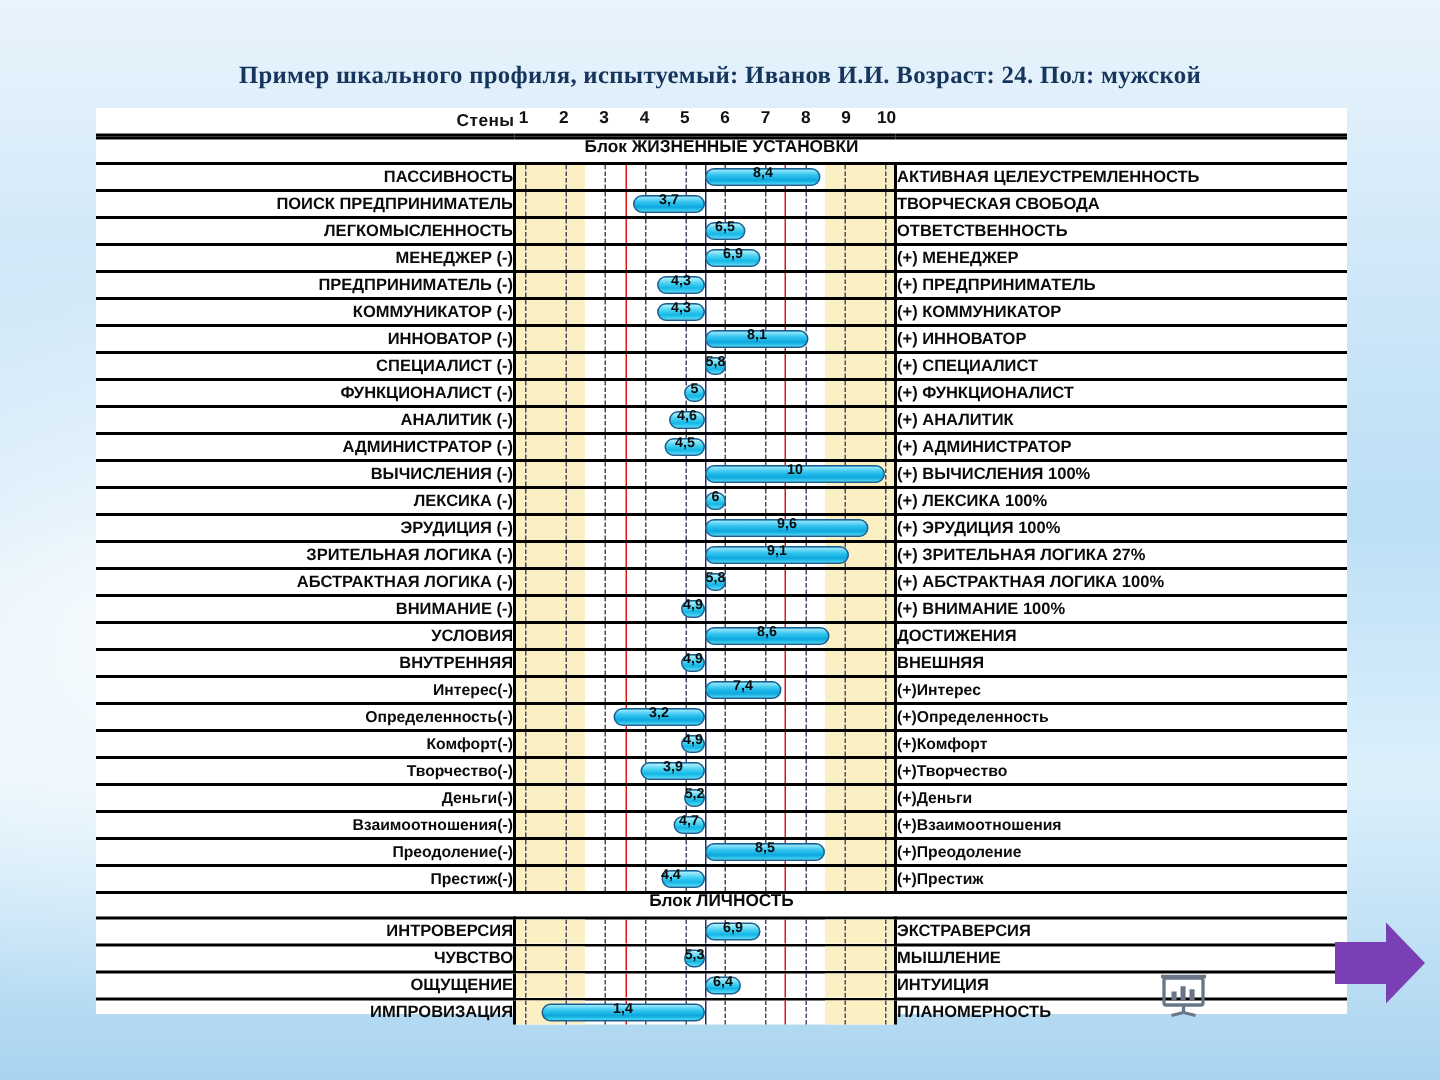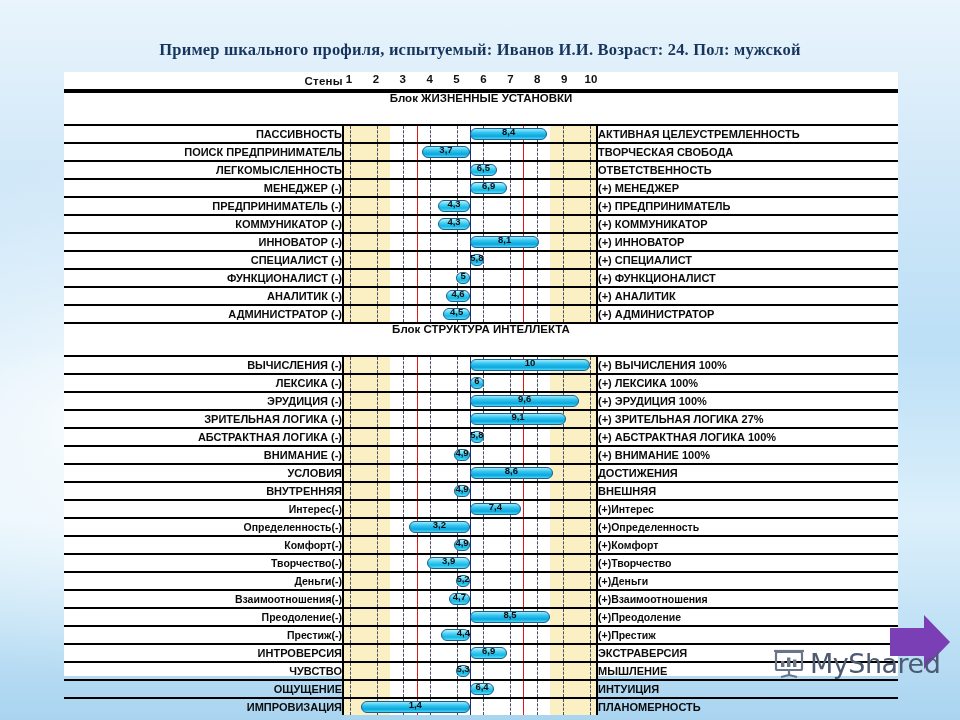--- a/index.html
+++ b/index.html
@@ -45,21 +45,21 @@
     position:absolute;top:1px;transform:translateX(-50%);
     font-size:11.5px;font-weight:bold;color:#111;
   }
   .rule{border-top:2px solid #000;}
 
   
   .blockhdr td{
     height:15px;background:#ffffff;border-top:2px solid #000;border-bottom:2px solid #000;
   }
   .blockhdr .bh-inner{
-    position:relative;height:31px;
+    position:relative;height:15px;
   }
   .bh-text{
     position:absolute;left:0;right:0;top:-1px;text-align:center;
     font-size:11.5px;font-weight:bold;color:#0b0b0b;white-space:nowrap;
   }
   .bh-text .blk{font-weight:bold;}
 
   
   .drow td{height:16px;border-top:2px solid #000;}
 
@@ -409,394 +409,394 @@
             <div class="gridv" style="left: 87.0516%;"></div>
             <div class="gridv" style="left: 97.6378%;"></div>
             <div class="redv" style="left: 28.8276%;"></div>
             <div class="redv" style="left: 71.1724%;"></div>
             <div class="midv" style="left: 50%;"></div>
             <div class="bar" style="left: 39.4138%; width: 10.5862%;"></div>
             <div class="bar-val" style="left: 39.4138%; width: 10.5862%; text-align: center;">4,5</div>
           </td>
           <td class="lbl-r">(+) АДМИНИСТРАТОР</td>
         </tr>
+        <tr class="drow">
+          <td class="lbl-l">ВЫЧИСЛЕНИЯ (-)</td>
+          <td class="chart">
+            <div class="zone-yellow" style="left: 0%; width: 18.2415%;"></div>
+            <div class="zone-yellow" style="left: 81.7585%; width: 18.2415%;"></div>
+            <div class="gridv" style="left: 2.3622%;"></div>
+            <div class="gridv" style="left: 12.9484%;"></div>
+            <div class="gridv" style="left: 23.5346%;"></div>
+            <div class="gridv" style="left: 34.1207%;"></div>
+            <div class="gridv" style="left: 44.7069%;"></div>
+            <div class="gridv" style="left: 55.2931%;"></div>
+            <div class="gridv" style="left: 65.8793%;"></div>
+            <div class="gridv" style="left: 76.4654%;"></div>
+            <div class="gridv" style="left: 87.0516%;"></div>
+            <div class="gridv" style="left: 97.6378%;"></div>
+            <div class="redv" style="left: 28.8276%;"></div>
+            <div class="redv" style="left: 71.1724%;"></div>
+            <div class="midv" style="left: 50%;"></div>
+            <div class="bar long" style="left: 50%; width: 47.6378%;"></div>
+            <div class="bar-val" style="left: 50%; width: 47.6378%; text-align: center;">10</div>
+          </td>
+          <td class="lbl-r">(+) ВЫЧИСЛЕНИЯ  100%</td>
+        </tr>
+        <tr class="drow">
+          <td class="lbl-l">ЛЕКСИКА (-)</td>
+          <td class="chart">
+            <div class="zone-yellow" style="left: 0%; width: 18.2415%;"></div>
+            <div class="zone-yellow" style="left: 81.7585%; width: 18.2415%;"></div>
+            <div class="gridv" style="left: 2.3622%;"></div>
+            <div class="gridv" style="left: 12.9484%;"></div>
+            <div class="gridv" style="left: 23.5346%;"></div>
+            <div class="gridv" style="left: 34.1207%;"></div>
+            <div class="gridv" style="left: 44.7069%;"></div>
+            <div class="gridv" style="left: 55.2931%;"></div>
+            <div class="gridv" style="left: 65.8793%;"></div>
+            <div class="gridv" style="left: 76.4654%;"></div>
+            <div class="gridv" style="left: 87.0516%;"></div>
+            <div class="gridv" style="left: 97.6378%;"></div>
+            <div class="redv" style="left: 28.8276%;"></div>
+            <div class="redv" style="left: 71.1724%;"></div>
+            <div class="midv" style="left: 50%;"></div>
+            <div class="bar" style="left: 50%; width: 5.51181%;"></div>
+            <div class="bar-val" style="left: 50%; width: 5.51181%; text-align: center;">6</div>
+          </td>
+          <td class="lbl-r">(+) ЛЕКСИКА  100%</td>
+        </tr>
+        <tr class="drow">
+          <td class="lbl-l">ЭРУДИЦИЯ (-)</td>
+          <td class="chart">
+            <div class="zone-yellow" style="left: 0%; width: 18.2415%;"></div>
+            <div class="zone-yellow" style="left: 81.7585%; width: 18.2415%;"></div>
+            <div class="gridv" style="left: 2.3622%;"></div>
+            <div class="gridv" style="left: 12.9484%;"></div>
+            <div class="gridv" style="left: 23.5346%;"></div>
+            <div class="gridv" style="left: 34.1207%;"></div>
+            <div class="gridv" style="left: 44.7069%;"></div>
+            <div class="gridv" style="left: 55.2931%;"></div>
+            <div class="gridv" style="left: 65.8793%;"></div>
+            <div class="gridv" style="left: 76.4654%;"></div>
+            <div class="gridv" style="left: 87.0516%;"></div>
+            <div class="gridv" style="left: 97.6378%;"></div>
+            <div class="redv" style="left: 28.8276%;"></div>
+            <div class="redv" style="left: 71.1724%;"></div>
+            <div class="midv" style="left: 50%;"></div>
+            <div class="bar long" style="left: 50%; width: 43.4033%;"></div>
+            <div class="bar-val" style="left: 50%; width: 43.4033%; text-align: center;">9,6</div>
+          </td>
+          <td class="lbl-r">(+) ЭРУДИЦИЯ  100%</td>
+        </tr>
+        <tr class="drow">
+          <td class="lbl-l">ЗРИТЕЛЬНАЯ ЛОГИКА (-)</td>
+          <td class="chart">
+            <div class="zone-yellow" style="left: 0%; width: 18.2415%;"></div>
+            <div class="zone-yellow" style="left: 81.7585%; width: 18.2415%;"></div>
+            <div class="gridv" style="left: 2.3622%;"></div>
+            <div class="gridv" style="left: 12.9484%;"></div>
+            <div class="gridv" style="left: 23.5346%;"></div>
+            <div class="gridv" style="left: 34.1207%;"></div>
+            <div class="gridv" style="left: 44.7069%;"></div>
+            <div class="gridv" style="left: 55.2931%;"></div>
+            <div class="gridv" style="left: 65.8793%;"></div>
+            <div class="gridv" style="left: 76.4654%;"></div>
+            <div class="gridv" style="left: 87.0516%;"></div>
+            <div class="gridv" style="left: 97.6378%;"></div>
+            <div class="redv" style="left: 28.8276%;"></div>
+            <div class="redv" style="left: 71.1724%;"></div>
+            <div class="midv" style="left: 50%;"></div>
+            <div class="bar long" style="left: 50%; width: 38.1102%;"></div>
+            <div class="bar-val" style="left: 50%; width: 38.1102%; text-align: center;">9,1</div>
+          </td>
+          <td class="lbl-r">(+) ЗРИТЕЛЬНАЯ ЛОГИКА  27%</td>
+        </tr>
+        <tr class="drow">
+          <td class="lbl-l">АБСТРАКТНАЯ ЛОГИКА (-)</td>
+          <td class="chart">
+            <div class="zone-yellow" style="left: 0%; width: 18.2415%;"></div>
+            <div class="zone-yellow" style="left: 81.7585%; width: 18.2415%;"></div>
+            <div class="gridv" style="left: 2.3622%;"></div>
+            <div class="gridv" style="left: 12.9484%;"></div>
+            <div class="gridv" style="left: 23.5346%;"></div>
+            <div class="gridv" style="left: 34.1207%;"></div>
+            <div class="gridv" style="left: 44.7069%;"></div>
+            <div class="gridv" style="left: 55.2931%;"></div>
+            <div class="gridv" style="left: 65.8793%;"></div>
+            <div class="gridv" style="left: 76.4654%;"></div>
+            <div class="gridv" style="left: 87.0516%;"></div>
+            <div class="gridv" style="left: 97.6378%;"></div>
+            <div class="redv" style="left: 28.8276%;"></div>
+            <div class="redv" style="left: 71.1724%;"></div>
+            <div class="midv" style="left: 50%;"></div>
+            <div class="bar" style="left: 50%; width: 5.51181%;"></div>
+            <div class="bar-val" style="left: 50%; width: 5.51181%; text-align: center;">5,8</div>
+          </td>
+          <td class="lbl-r">(+) АБСТРАКТНАЯ ЛОГИКА  100%</td>
+        </tr>
+        <tr class="drow">
+          <td class="lbl-l">ВНИМАНИЕ (-)</td>
+          <td class="chart">
+            <div class="zone-yellow" style="left: 0%; width: 18.2415%;"></div>
+            <div class="zone-yellow" style="left: 81.7585%; width: 18.2415%;"></div>
+            <div class="gridv" style="left: 2.3622%;"></div>
+            <div class="gridv" style="left: 12.9484%;"></div>
+            <div class="gridv" style="left: 23.5346%;"></div>
+            <div class="gridv" style="left: 34.1207%;"></div>
+            <div class="gridv" style="left: 44.7069%;"></div>
+            <div class="gridv" style="left: 55.2931%;"></div>
+            <div class="gridv" style="left: 65.8793%;"></div>
+            <div class="gridv" style="left: 76.4654%;"></div>
+            <div class="gridv" style="left: 87.0516%;"></div>
+            <div class="gridv" style="left: 97.6378%;"></div>
+            <div class="redv" style="left: 28.8276%;"></div>
+            <div class="redv" style="left: 71.1724%;"></div>
+            <div class="midv" style="left: 50%;"></div>
+            <div class="bar" style="left: 43.6483%; width: 6.35171%;"></div>
+            <div class="bar-val" style="left: 43.6483%; width: 6.35171%; text-align: center;">4,9</div>
+          </td>
+          <td class="lbl-r">(+) ВНИМАНИЕ  100%</td>
+        </tr>
+        <tr class="drow">
+          <td class="lbl-l">УСЛОВИЯ</td>
+          <td class="chart">
+            <div class="zone-yellow" style="left: 0%; width: 18.2415%;"></div>
+            <div class="zone-yellow" style="left: 81.7585%; width: 18.2415%;"></div>
+            <div class="gridv" style="left: 2.3622%;"></div>
+            <div class="gridv" style="left: 12.9484%;"></div>
+            <div class="gridv" style="left: 23.5346%;"></div>
+            <div class="gridv" style="left: 34.1207%;"></div>
+            <div class="gridv" style="left: 44.7069%;"></div>
+            <div class="gridv" style="left: 55.2931%;"></div>
+            <div class="gridv" style="left: 65.8793%;"></div>
+            <div class="gridv" style="left: 76.4654%;"></div>
+            <div class="gridv" style="left: 87.0516%;"></div>
+            <div class="gridv" style="left: 97.6378%;"></div>
+            <div class="redv" style="left: 28.8276%;"></div>
+            <div class="redv" style="left: 71.1724%;"></div>
+            <div class="midv" style="left: 50%;"></div>
+            <div class="bar long" style="left: 50%; width: 32.8171%;"></div>
+            <div class="bar-val" style="left: 50%; width: 32.8171%; text-align: center;">8,6</div>
+          </td>
+          <td class="lbl-r">ДОСТИЖЕНИЯ</td>
+        </tr>
+        <tr class="drow">
+          <td class="lbl-l">ВНУТРЕННЯЯ</td>
+          <td class="chart">
+            <div class="zone-yellow" style="left: 0%; width: 18.2415%;"></div>
+            <div class="zone-yellow" style="left: 81.7585%; width: 18.2415%;"></div>
+            <div class="gridv" style="left: 2.3622%;"></div>
+            <div class="gridv" style="left: 12.9484%;"></div>
+            <div class="gridv" style="left: 23.5346%;"></div>
+            <div class="gridv" style="left: 34.1207%;"></div>
+            <div class="gridv" style="left: 44.7069%;"></div>
+            <div class="gridv" style="left: 55.2931%;"></div>
+            <div class="gridv" style="left: 65.8793%;"></div>
+            <div class="gridv" style="left: 76.4654%;"></div>
+            <div class="gridv" style="left: 87.0516%;"></div>
+            <div class="gridv" style="left: 97.6378%;"></div>
+            <div class="redv" style="left: 28.8276%;"></div>
+            <div class="redv" style="left: 71.1724%;"></div>
+            <div class="midv" style="left: 50%;"></div>
+            <div class="bar" style="left: 43.6483%; width: 6.35171%;"></div>
+            <div class="bar-val" style="left: 43.6483%; width: 6.35171%; text-align: center;">4,9</div>
+          </td>
+          <td class="lbl-r">ВНЕШНЯЯ</td>
+        </tr>
+        <tr class="drow">
+          <td class="lbl-l lbl-mixed">Интерес(-)</td>
+          <td class="chart">
+            <div class="zone-yellow" style="left: 0%; width: 18.2415%;"></div>
+            <div class="zone-yellow" style="left: 81.7585%; width: 18.2415%;"></div>
+            <div class="gridv" style="left: 2.3622%;"></div>
+            <div class="gridv" style="left: 12.9484%;"></div>
+            <div class="gridv" style="left: 23.5346%;"></div>
+            <div class="gridv" style="left: 34.1207%;"></div>
+            <div class="gridv" style="left: 44.7069%;"></div>
+            <div class="gridv" style="left: 55.2931%;"></div>
+            <div class="gridv" style="left: 65.8793%;"></div>
+            <div class="gridv" style="left: 76.4654%;"></div>
+            <div class="gridv" style="left: 87.0516%;"></div>
+            <div class="gridv" style="left: 97.6378%;"></div>
+            <div class="redv" style="left: 28.8276%;"></div>
+            <div class="redv" style="left: 71.1724%;"></div>
+            <div class="midv" style="left: 50%;"></div>
+            <div class="bar long" style="left: 50%; width: 20.1137%;"></div>
+            <div class="bar-val" style="left: 50%; width: 20.1137%; text-align: center;">7,4</div>
+          </td>
+          <td class="lbl-r lbl-mixed">(+)Интерес</td>
+        </tr>
+        <tr class="drow">
+          <td class="lbl-l lbl-mixed">Определенность(-)</td>
+          <td class="chart">
+            <div class="zone-yellow" style="left: 0%; width: 18.2415%;"></div>
+            <div class="zone-yellow" style="left: 81.7585%; width: 18.2415%;"></div>
+            <div class="gridv" style="left: 2.3622%;"></div>
+            <div class="gridv" style="left: 12.9484%;"></div>
+            <div class="gridv" style="left: 23.5346%;"></div>
+            <div class="gridv" style="left: 34.1207%;"></div>
+            <div class="gridv" style="left: 44.7069%;"></div>
+            <div class="gridv" style="left: 55.2931%;"></div>
+            <div class="gridv" style="left: 65.8793%;"></div>
+            <div class="gridv" style="left: 76.4654%;"></div>
+            <div class="gridv" style="left: 87.0516%;"></div>
+            <div class="gridv" style="left: 97.6378%;"></div>
+            <div class="redv" style="left: 28.8276%;"></div>
+            <div class="redv" style="left: 71.1724%;"></div>
+            <div class="midv" style="left: 50%;"></div>
+            <div class="bar long" style="left: 25.6518%; width: 24.3482%;"></div>
+            <div class="bar-val" style="left: 25.6518%; width: 24.3482%; text-align: center;">3,2</div>
+          </td>
+          <td class="lbl-r lbl-mixed">(+)Определенность</td>
+        </tr>
+        <tr class="drow">
+          <td class="lbl-l lbl-mixed">Комфорт(-)</td>
+          <td class="chart">
+            <div class="zone-yellow" style="left: 0%; width: 18.2415%;"></div>
+            <div class="zone-yellow" style="left: 81.7585%; width: 18.2415%;"></div>
+            <div class="gridv" style="left: 2.3622%;"></div>
+            <div class="gridv" style="left: 12.9484%;"></div>
+            <div class="gridv" style="left: 23.5346%;"></div>
+            <div class="gridv" style="left: 34.1207%;"></div>
+            <div class="gridv" style="left: 44.7069%;"></div>
+            <div class="gridv" style="left: 55.2931%;"></div>
+            <div class="gridv" style="left: 65.8793%;"></div>
+            <div class="gridv" style="left: 76.4654%;"></div>
+            <div class="gridv" style="left: 87.0516%;"></div>
+            <div class="gridv" style="left: 97.6378%;"></div>
+            <div class="redv" style="left: 28.8276%;"></div>
+            <div class="redv" style="left: 71.1724%;"></div>
+            <div class="midv" style="left: 50%;"></div>
+            <div class="bar" style="left: 43.6483%; width: 6.35171%;"></div>
+            <div class="bar-val" style="left: 43.6483%; width: 6.35171%; text-align: center;">4,9</div>
+          </td>
+          <td class="lbl-r lbl-mixed">(+)Комфорт</td>
+        </tr>
+        <tr class="drow">
+          <td class="lbl-l lbl-mixed">Творчество(-)</td>
+          <td class="chart">
+            <div class="zone-yellow" style="left: 0%; width: 18.2415%;"></div>
+            <div class="zone-yellow" style="left: 81.7585%; width: 18.2415%;"></div>
+            <div class="gridv" style="left: 2.3622%;"></div>
+            <div class="gridv" style="left: 12.9484%;"></div>
+            <div class="gridv" style="left: 23.5346%;"></div>
+            <div class="gridv" style="left: 34.1207%;"></div>
+            <div class="gridv" style="left: 44.7069%;"></div>
+            <div class="gridv" style="left: 55.2931%;"></div>
+            <div class="gridv" style="left: 65.8793%;"></div>
+            <div class="gridv" style="left: 76.4654%;"></div>
+            <div class="gridv" style="left: 87.0516%;"></div>
+            <div class="gridv" style="left: 97.6378%;"></div>
+            <div class="redv" style="left: 28.8276%;"></div>
+            <div class="redv" style="left: 71.1724%;"></div>
+            <div class="midv" style="left: 50%;"></div>
+            <div class="bar" style="left: 33.0621%; width: 16.9379%;"></div>
+            <div class="bar-val" style="left: 33.0621%; width: 16.9379%; text-align: center;">3,9</div>
+          </td>
+          <td class="lbl-r lbl-mixed">(+)Творчество</td>
+        </tr>
+        <tr class="drow">
+          <td class="lbl-l lbl-mixed">Деньги(-)</td>
+          <td class="chart">
+            <div class="zone-yellow" style="left: 0%; width: 18.2415%;"></div>
+            <div class="zone-yellow" style="left: 81.7585%; width: 18.2415%;"></div>
+            <div class="gridv" style="left: 2.3622%;"></div>
+            <div class="gridv" style="left: 12.9484%;"></div>
+            <div class="gridv" style="left: 23.5346%;"></div>
+            <div class="gridv" style="left: 34.1207%;"></div>
+            <div class="gridv" style="left: 44.7069%;"></div>
+            <div class="gridv" style="left: 55.2931%;"></div>
+            <div class="gridv" style="left: 65.8793%;"></div>
+            <div class="gridv" style="left: 76.4654%;"></div>
+            <div class="gridv" style="left: 87.0516%;"></div>
+            <div class="gridv" style="left: 97.6378%;"></div>
+            <div class="redv" style="left: 28.8276%;"></div>
+            <div class="redv" style="left: 71.1724%;"></div>
+            <div class="midv" style="left: 50%;"></div>
+            <div class="bar" style="left: 44.4882%; width: 5.51181%;"></div>
+            <div class="bar-val" style="left: 44.4882%; width: 5.51181%; text-align: center;">5,2</div>
+          </td>
+          <td class="lbl-r lbl-mixed">(+)Деньги</td>
+        </tr>
+        <tr class="drow">
+          <td class="lbl-l lbl-mixed">Взаимоотношения(-)</td>
+          <td class="chart">
+            <div class="zone-yellow" style="left: 0%; width: 18.2415%;"></div>
+            <div class="zone-yellow" style="left: 81.7585%; width: 18.2415%;"></div>
+            <div class="gridv" style="left: 2.3622%;"></div>
+            <div class="gridv" style="left: 12.9484%;"></div>
+            <div class="gridv" style="left: 23.5346%;"></div>
+            <div class="gridv" style="left: 34.1207%;"></div>
+            <div class="gridv" style="left: 44.7069%;"></div>
+            <div class="gridv" style="left: 55.2931%;"></div>
+            <div class="gridv" style="left: 65.8793%;"></div>
+            <div class="gridv" style="left: 76.4654%;"></div>
+            <div class="gridv" style="left: 87.0516%;"></div>
+            <div class="gridv" style="left: 97.6378%;"></div>
+            <div class="redv" style="left: 28.8276%;"></div>
+            <div class="redv" style="left: 71.1724%;"></div>
+            <div class="midv" style="left: 50%;"></div>
+            <div class="bar" style="left: 41.5311%; width: 8.46894%;"></div>
+            <div class="bar-val" style="left: 41.5311%; width: 8.46894%; text-align: center;">4,7</div>
+          </td>
+          <td class="lbl-r lbl-mixed">(+)Взаимоотношения</td>
+        </tr>
+        <tr class="drow">
+          <td class="lbl-l lbl-mixed">Преодоление(-)</td>
+          <td class="chart">
+            <div class="zone-yellow" style="left: 0%; width: 18.2415%;"></div>
+            <div class="zone-yellow" style="left: 81.7585%; width: 18.2415%;"></div>
+            <div class="gridv" style="left: 2.3622%;"></div>
+            <div class="gridv" style="left: 12.9484%;"></div>
+            <div class="gridv" style="left: 23.5346%;"></div>
+            <div class="gridv" style="left: 34.1207%;"></div>
+            <div class="gridv" style="left: 44.7069%;"></div>
+            <div class="gridv" style="left: 55.2931%;"></div>
+            <div class="gridv" style="left: 65.8793%;"></div>
+            <div class="gridv" style="left: 76.4654%;"></div>
+            <div class="gridv" style="left: 87.0516%;"></div>
+            <div class="gridv" style="left: 97.6378%;"></div>
+            <div class="redv" style="left: 28.8276%;"></div>
+            <div class="redv" style="left: 71.1724%;"></div>
+            <div class="midv" style="left: 50%;"></div>
+            <div class="bar long" style="left: 50%; width: 31.7585%;"></div>
+            <div class="bar-val" style="left: 50%; width: 31.7585%; text-align: center;">8,5</div>
+          </td>
+          <td class="lbl-r lbl-mixed">(+)Преодоление</td>
+        </tr>
+        <tr class="drow">
+          <td class="lbl-l lbl-mixed">Престиж(-)</td>
+          <td class="chart">
+            <div class="zone-yellow" style="left: 0%; width: 18.2415%;"></div>
+            <div class="zone-yellow" style="left: 81.7585%; width: 18.2415%;"></div>
+            <div class="gridv" style="left: 2.3622%;"></div>
+            <div class="gridv" style="left: 12.9484%;"></div>
+            <div class="gridv" style="left: 23.5346%;"></div>
+            <div class="gridv" style="left: 34.1207%;"></div>
+            <div class="gridv" style="left: 44.7069%;"></div>
+            <div class="gridv" style="left: 55.2931%;"></div>
+            <div class="gridv" style="left: 65.8793%;"></div>
+            <div class="gridv" style="left: 76.4654%;"></div>
+            <div class="gridv" style="left: 87.0516%;"></div>
+            <div class="gridv" style="left: 97.6378%;"></div>
+            <div class="redv" style="left: 28.8276%;"></div>
+            <div class="redv" style="left: 71.1724%;"></div>
+            <div class="midv" style="left: 50%;"></div>
+            <div class="bar" style="left: 38.3552%; width: 11.6448%;"></div>
+            <div class="bar-val" style="left: 38.3552%; width: 11.6448%; text-align: left;">4,4</div>
+          </td>
+          <td class="lbl-r lbl-mixed">(+)Престиж</td>
+        </tr>
         <tr class="blockhdr">
           <td colspan="3">
             <div class="bh-inner">
-              <div class="bh-text"><span class="blk">Блок </span><span>СТРУКТУРА ИНТЕЛЛЕКТА</span></div>
+              <div class="bh-text"><span class="blk">Блок </span><span>ЛИЧНОСТЬ</span></div>
             </div>
           </td>
-        </tr>
-        <tr class="drow">
-          <td class="lbl-l">ВЫЧИСЛЕНИЯ (-)</td>
-          <td class="chart">
-            <div class="zone-yellow" style="left: 0%; width: 18.2415%;"></div>
-            <div class="zone-yellow" style="left: 81.7585%; width: 18.2415%;"></div>
-            <div class="gridv" style="left: 2.3622%;"></div>
-            <div class="gridv" style="left: 12.9484%;"></div>
-            <div class="gridv" style="left: 23.5346%;"></div>
-            <div class="gridv" style="left: 34.1207%;"></div>
-            <div class="gridv" style="left: 44.7069%;"></div>
-            <div class="gridv" style="left: 55.2931%;"></div>
-            <div class="gridv" style="left: 65.8793%;"></div>
-            <div class="gridv" style="left: 76.4654%;"></div>
-            <div class="gridv" style="left: 87.0516%;"></div>
-            <div class="gridv" style="left: 97.6378%;"></div>
-            <div class="redv" style="left: 28.8276%;"></div>
-            <div class="redv" style="left: 71.1724%;"></div>
-            <div class="midv" style="left: 50%;"></div>
-            <div class="bar long" style="left: 50%; width: 47.6378%;"></div>
-            <div class="bar-val" style="left: 50%; width: 47.6378%; text-align: center;">10</div>
-          </td>
-          <td class="lbl-r">(+) ВЫЧИСЛЕНИЯ  100%</td>
-        </tr>
-        <tr class="drow">
-          <td class="lbl-l">ЛЕКСИКА (-)</td>
-          <td class="chart">
-            <div class="zone-yellow" style="left: 0%; width: 18.2415%;"></div>
-            <div class="zone-yellow" style="left: 81.7585%; width: 18.2415%;"></div>
-            <div class="gridv" style="left: 2.3622%;"></div>
-            <div class="gridv" style="left: 12.9484%;"></div>
-            <div class="gridv" style="left: 23.5346%;"></div>
-            <div class="gridv" style="left: 34.1207%;"></div>
-            <div class="gridv" style="left: 44.7069%;"></div>
-            <div class="gridv" style="left: 55.2931%;"></div>
-            <div class="gridv" style="left: 65.8793%;"></div>
-            <div class="gridv" style="left: 76.4654%;"></div>
-            <div class="gridv" style="left: 87.0516%;"></div>
-            <div class="gridv" style="left: 97.6378%;"></div>
-            <div class="redv" style="left: 28.8276%;"></div>
-            <div class="redv" style="left: 71.1724%;"></div>
-            <div class="midv" style="left: 50%;"></div>
-            <div class="bar" style="left: 50%; width: 5.51181%;"></div>
-            <div class="bar-val" style="left: 50%; width: 5.51181%; text-align: center;">6</div>
-          </td>
-          <td class="lbl-r">(+) ЛЕКСИКА  100%</td>
-        </tr>
-        <tr class="drow">
-          <td class="lbl-l">ЭРУДИЦИЯ (-)</td>
-          <td class="chart">
-            <div class="zone-yellow" style="left: 0%; width: 18.2415%;"></div>
-            <div class="zone-yellow" style="left: 81.7585%; width: 18.2415%;"></div>
-            <div class="gridv" style="left: 2.3622%;"></div>
-            <div class="gridv" style="left: 12.9484%;"></div>
-            <div class="gridv" style="left: 23.5346%;"></div>
-            <div class="gridv" style="left: 34.1207%;"></div>
-            <div class="gridv" style="left: 44.7069%;"></div>
-            <div class="gridv" style="left: 55.2931%;"></div>
-            <div class="gridv" style="left: 65.8793%;"></div>
-            <div class="gridv" style="left: 76.4654%;"></div>
-            <div class="gridv" style="left: 87.0516%;"></div>
-            <div class="gridv" style="left: 97.6378%;"></div>
-            <div class="redv" style="left: 28.8276%;"></div>
-            <div class="redv" style="left: 71.1724%;"></div>
-            <div class="midv" style="left: 50%;"></div>
-            <div class="bar long" style="left: 50%; width: 43.4033%;"></div>
-            <div class="bar-val" style="left: 50%; width: 43.4033%; text-align: center;">9,6</div>
-          </td>
-          <td class="lbl-r">(+) ЭРУДИЦИЯ  100%</td>
-        </tr>
-        <tr class="drow">
-          <td class="lbl-l">ЗРИТЕЛЬНАЯ ЛОГИКА (-)</td>
-          <td class="chart">
-            <div class="zone-yellow" style="left: 0%; width: 18.2415%;"></div>
-            <div class="zone-yellow" style="left: 81.7585%; width: 18.2415%;"></div>
-            <div class="gridv" style="left: 2.3622%;"></div>
-            <div class="gridv" style="left: 12.9484%;"></div>
-            <div class="gridv" style="left: 23.5346%;"></div>
-            <div class="gridv" style="left: 34.1207%;"></div>
-            <div class="gridv" style="left: 44.7069%;"></div>
-            <div class="gridv" style="left: 55.2931%;"></div>
-            <div class="gridv" style="left: 65.8793%;"></div>
-            <div class="gridv" style="left: 76.4654%;"></div>
-            <div class="gridv" style="left: 87.0516%;"></div>
-            <div class="gridv" style="left: 97.6378%;"></div>
-            <div class="redv" style="left: 28.8276%;"></div>
-            <div class="redv" style="left: 71.1724%;"></div>
-            <div class="midv" style="left: 50%;"></div>
-            <div class="bar long" style="left: 50%; width: 38.1102%;"></div>
-            <div class="bar-val" style="left: 50%; width: 38.1102%; text-align: center;">9,1</div>
-          </td>
-          <td class="lbl-r">(+) ЗРИТЕЛЬНАЯ ЛОГИКА  27%</td>
-        </tr>
-        <tr class="drow">
-          <td class="lbl-l">АБСТРАКТНАЯ ЛОГИКА (-)</td>
-          <td class="chart">
-            <div class="zone-yellow" style="left: 0%; width: 18.2415%;"></div>
-            <div class="zone-yellow" style="left: 81.7585%; width: 18.2415%;"></div>
-            <div class="gridv" style="left: 2.3622%;"></div>
-            <div class="gridv" style="left: 12.9484%;"></div>
-            <div class="gridv" style="left: 23.5346%;"></div>
-            <div class="gridv" style="left: 34.1207%;"></div>
-            <div class="gridv" style="left: 44.7069%;"></div>
-            <div class="gridv" style="left: 55.2931%;"></div>
-            <div class="gridv" style="left: 65.8793%;"></div>
-            <div class="gridv" style="left: 76.4654%;"></div>
-            <div class="gridv" style="left: 87.0516%;"></div>
-            <div class="gridv" style="left: 97.6378%;"></div>
-            <div class="redv" style="left: 28.8276%;"></div>
-            <div class="redv" style="left: 71.1724%;"></div>
-            <div class="midv" style="left: 50%;"></div>
-            <div class="bar" style="left: 50%; width: 5.51181%;"></div>
-            <div class="bar-val" style="left: 50%; width: 5.51181%; text-align: center;">5,8</div>
-          </td>
-          <td class="lbl-r">(+) АБСТРАКТНАЯ ЛОГИКА  100%</td>
-        </tr>
-        <tr class="drow">
-          <td class="lbl-l">ВНИМАНИЕ (-)</td>
-          <td class="chart">
-            <div class="zone-yellow" style="left: 0%; width: 18.2415%;"></div>
-            <div class="zone-yellow" style="left: 81.7585%; width: 18.2415%;"></div>
-            <div class="gridv" style="left: 2.3622%;"></div>
-            <div class="gridv" style="left: 12.9484%;"></div>
-            <div class="gridv" style="left: 23.5346%;"></div>
-            <div class="gridv" style="left: 34.1207%;"></div>
-            <div class="gridv" style="left: 44.7069%;"></div>
-            <div class="gridv" style="left: 55.2931%;"></div>
-            <div class="gridv" style="left: 65.8793%;"></div>
-            <div class="gridv" style="left: 76.4654%;"></div>
-            <div class="gridv" style="left: 87.0516%;"></div>
-            <div class="gridv" style="left: 97.6378%;"></div>
-            <div class="redv" style="left: 28.8276%;"></div>
-            <div class="redv" style="left: 71.1724%;"></div>
-            <div class="midv" style="left: 50%;"></div>
-            <div class="bar" style="left: 43.6483%; width: 6.35171%;"></div>
-            <div class="bar-val" style="left: 43.6483%; width: 6.35171%; text-align: center;">4,9</div>
-          </td>
-          <td class="lbl-r">(+) ВНИМАНИЕ  100%</td>
-        </tr>
-        <tr class="drow">
-          <td class="lbl-l">УСЛОВИЯ</td>
-          <td class="chart">
-            <div class="zone-yellow" style="left: 0%; width: 18.2415%;"></div>
-            <div class="zone-yellow" style="left: 81.7585%; width: 18.2415%;"></div>
-            <div class="gridv" style="left: 2.3622%;"></div>
-            <div class="gridv" style="left: 12.9484%;"></div>
-            <div class="gridv" style="left: 23.5346%;"></div>
-            <div class="gridv" style="left: 34.1207%;"></div>
-            <div class="gridv" style="left: 44.7069%;"></div>
-            <div class="gridv" style="left: 55.2931%;"></div>
-            <div class="gridv" style="left: 65.8793%;"></div>
-            <div class="gridv" style="left: 76.4654%;"></div>
-            <div class="gridv" style="left: 87.0516%;"></div>
-            <div class="gridv" style="left: 97.6378%;"></div>
-            <div class="redv" style="left: 28.8276%;"></div>
-            <div class="redv" style="left: 71.1724%;"></div>
-            <div class="midv" style="left: 50%;"></div>
-            <div class="bar long" style="left: 50%; width: 32.8171%;"></div>
-            <div class="bar-val" style="left: 50%; width: 32.8171%; text-align: center;">8,6</div>
-          </td>
-          <td class="lbl-r">ДОСТИЖЕНИЯ</td>
-        </tr>
-        <tr class="drow">
-          <td class="lbl-l">ВНУТРЕННЯЯ</td>
-          <td class="chart">
-            <div class="zone-yellow" style="left: 0%; width: 18.2415%;"></div>
-            <div class="zone-yellow" style="left: 81.7585%; width: 18.2415%;"></div>
-            <div class="gridv" style="left: 2.3622%;"></div>
-            <div class="gridv" style="left: 12.9484%;"></div>
-            <div class="gridv" style="left: 23.5346%;"></div>
-            <div class="gridv" style="left: 34.1207%;"></div>
-            <div class="gridv" style="left: 44.7069%;"></div>
-            <div class="gridv" style="left: 55.2931%;"></div>
-            <div class="gridv" style="left: 65.8793%;"></div>
-            <div class="gridv" style="left: 76.4654%;"></div>
-            <div class="gridv" style="left: 87.0516%;"></div>
-            <div class="gridv" style="left: 97.6378%;"></div>
-            <div class="redv" style="left: 28.8276%;"></div>
-            <div class="redv" style="left: 71.1724%;"></div>
-            <div class="midv" style="left: 50%;"></div>
-            <div class="bar" style="left: 43.6483%; width: 6.35171%;"></div>
-            <div class="bar-val" style="left: 43.6483%; width: 6.35171%; text-align: center;">4,9</div>
-          </td>
-          <td class="lbl-r">ВНЕШНЯЯ</td>
-        </tr>
-        <tr class="drow">
-          <td class="lbl-l lbl-mixed">Интерес(-)</td>
-          <td class="chart">
-            <div class="zone-yellow" style="left: 0%; width: 18.2415%;"></div>
-            <div class="zone-yellow" style="left: 81.7585%; width: 18.2415%;"></div>
-            <div class="gridv" style="left: 2.3622%;"></div>
-            <div class="gridv" style="left: 12.9484%;"></div>
-            <div class="gridv" style="left: 23.5346%;"></div>
-            <div class="gridv" style="left: 34.1207%;"></div>
-            <div class="gridv" style="left: 44.7069%;"></div>
-            <div class="gridv" style="left: 55.2931%;"></div>
-            <div class="gridv" style="left: 65.8793%;"></div>
-            <div class="gridv" style="left: 76.4654%;"></div>
-            <div class="gridv" style="left: 87.0516%;"></div>
-            <div class="gridv" style="left: 97.6378%;"></div>
-            <div class="redv" style="left: 28.8276%;"></div>
-            <div class="redv" style="left: 71.1724%;"></div>
-            <div class="midv" style="left: 50%;"></div>
-            <div class="bar long" style="left: 50%; width: 20.1137%;"></div>
-            <div class="bar-val" style="left: 50%; width: 20.1137%; text-align: center;">7,4</div>
-          </td>
-          <td class="lbl-r lbl-mixed">(+)Интерес</td>
-        </tr>
-        <tr class="drow">
-          <td class="lbl-l lbl-mixed">Определенность(-)</td>
-          <td class="chart">
-            <div class="zone-yellow" style="left: 0%; width: 18.2415%;"></div>
-            <div class="zone-yellow" style="left: 81.7585%; width: 18.2415%;"></div>
-            <div class="gridv" style="left: 2.3622%;"></div>
-            <div class="gridv" style="left: 12.9484%;"></div>
-            <div class="gridv" style="left: 23.5346%;"></div>
-            <div class="gridv" style="left: 34.1207%;"></div>
-            <div class="gridv" style="left: 44.7069%;"></div>
-            <div class="gridv" style="left: 55.2931%;"></div>
-            <div class="gridv" style="left: 65.8793%;"></div>
-            <div class="gridv" style="left: 76.4654%;"></div>
-            <div class="gridv" style="left: 87.0516%;"></div>
-            <div class="gridv" style="left: 97.6378%;"></div>
-            <div class="redv" style="left: 28.8276%;"></div>
-            <div class="redv" style="left: 71.1724%;"></div>
-            <div class="midv" style="left: 50%;"></div>
-            <div class="bar long" style="left: 25.6518%; width: 24.3482%;"></div>
-            <div class="bar-val" style="left: 25.6518%; width: 24.3482%; text-align: center;">3,2</div>
-          </td>
-          <td class="lbl-r lbl-mixed">(+)Определенность</td>
-        </tr>
-        <tr class="drow">
-          <td class="lbl-l lbl-mixed">Комфорт(-)</td>
-          <td class="chart">
-            <div class="zone-yellow" style="left: 0%; width: 18.2415%;"></div>
-            <div class="zone-yellow" style="left: 81.7585%; width: 18.2415%;"></div>
-            <div class="gridv" style="left: 2.3622%;"></div>
-            <div class="gridv" style="left: 12.9484%;"></div>
-            <div class="gridv" style="left: 23.5346%;"></div>
-            <div class="gridv" style="left: 34.1207%;"></div>
-            <div class="gridv" style="left: 44.7069%;"></div>
-            <div class="gridv" style="left: 55.2931%;"></div>
-            <div class="gridv" style="left: 65.8793%;"></div>
-            <div class="gridv" style="left: 76.4654%;"></div>
-            <div class="gridv" style="left: 87.0516%;"></div>
-            <div class="gridv" style="left: 97.6378%;"></div>
-            <div class="redv" style="left: 28.8276%;"></div>
-            <div class="redv" style="left: 71.1724%;"></div>
-            <div class="midv" style="left: 50%;"></div>
-            <div class="bar" style="left: 43.6483%; width: 6.35171%;"></div>
-            <div class="bar-val" style="left: 43.6483%; width: 6.35171%; text-align: center;">4,9</div>
-          </td>
-          <td class="lbl-r lbl-mixed">(+)Комфорт</td>
-        </tr>
-        <tr class="drow">
-          <td class="lbl-l lbl-mixed">Творчество(-)</td>
-          <td class="chart">
-            <div class="zone-yellow" style="left: 0%; width: 18.2415%;"></div>
-            <div class="zone-yellow" style="left: 81.7585%; width: 18.2415%;"></div>
-            <div class="gridv" style="left: 2.3622%;"></div>
-            <div class="gridv" style="left: 12.9484%;"></div>
-            <div class="gridv" style="left: 23.5346%;"></div>
-            <div class="gridv" style="left: 34.1207%;"></div>
-            <div class="gridv" style="left: 44.7069%;"></div>
-            <div class="gridv" style="left: 55.2931%;"></div>
-            <div class="gridv" style="left: 65.8793%;"></div>
-            <div class="gridv" style="left: 76.4654%;"></div>
-            <div class="gridv" style="left: 87.0516%;"></div>
-            <div class="gridv" style="left: 97.6378%;"></div>
-            <div class="redv" style="left: 28.8276%;"></div>
-            <div class="redv" style="left: 71.1724%;"></div>
-            <div class="midv" style="left: 50%;"></div>
-            <div class="bar" style="left: 33.0621%; width: 16.9379%;"></div>
-            <div class="bar-val" style="left: 33.0621%; width: 16.9379%; text-align: center;">3,9</div>
-          </td>
-          <td class="lbl-r lbl-mixed">(+)Творчество</td>
-        </tr>
-        <tr class="drow">
-          <td class="lbl-l lbl-mixed">Деньги(-)</td>
-          <td class="chart">
-            <div class="zone-yellow" style="left: 0%; width: 18.2415%;"></div>
-            <div class="zone-yellow" style="left: 81.7585%; width: 18.2415%;"></div>
-            <div class="gridv" style="left: 2.3622%;"></div>
-            <div class="gridv" style="left: 12.9484%;"></div>
-            <div class="gridv" style="left: 23.5346%;"></div>
-            <div class="gridv" style="left: 34.1207%;"></div>
-            <div class="gridv" style="left: 44.7069%;"></div>
-            <div class="gridv" style="left: 55.2931%;"></div>
-            <div class="gridv" style="left: 65.8793%;"></div>
-            <div class="gridv" style="left: 76.4654%;"></div>
-            <div class="gridv" style="left: 87.0516%;"></div>
-            <div class="gridv" style="left: 97.6378%;"></div>
-            <div class="redv" style="left: 28.8276%;"></div>
-            <div class="redv" style="left: 71.1724%;"></div>
-            <div class="midv" style="left: 50%;"></div>
-            <div class="bar" style="left: 44.4882%; width: 5.51181%;"></div>
-            <div class="bar-val" style="left: 44.4882%; width: 5.51181%; text-align: center;">5,2</div>
-          </td>
-          <td class="lbl-r lbl-mixed">(+)Деньги</td>
-        </tr>
-        <tr class="drow">
-          <td class="lbl-l lbl-mixed">Взаимоотношения(-)</td>
-          <td class="chart">
-            <div class="zone-yellow" style="left: 0%; width: 18.2415%;"></div>
-            <div class="zone-yellow" style="left: 81.7585%; width: 18.2415%;"></div>
-            <div class="gridv" style="left: 2.3622%;"></div>
-            <div class="gridv" style="left: 12.9484%;"></div>
-            <div class="gridv" style="left: 23.5346%;"></div>
-            <div class="gridv" style="left: 34.1207%;"></div>
-            <div class="gridv" style="left: 44.7069%;"></div>
-            <div class="gridv" style="left: 55.2931%;"></div>
-            <div class="gridv" style="left: 65.8793%;"></div>
-            <div class="gridv" style="left: 76.4654%;"></div>
-            <div class="gridv" style="left: 87.0516%;"></div>
-            <div class="gridv" style="left: 97.6378%;"></div>
-            <div class="redv" style="left: 28.8276%;"></div>
-            <div class="redv" style="left: 71.1724%;"></div>
-            <div class="midv" style="left: 50%;"></div>
-            <div class="bar" style="left: 41.5311%; width: 8.46894%;"></div>
-            <div class="bar-val" style="left: 41.5311%; width: 8.46894%; text-align: center;">4,7</div>
-          </td>
-          <td class="lbl-r lbl-mixed">(+)Взаимоотношения</td>
-        </tr>
-        <tr class="drow">
-          <td class="lbl-l lbl-mixed">Преодоление(-)</td>
-          <td class="chart">
-            <div class="zone-yellow" style="left: 0%; width: 18.2415%;"></div>
-            <div class="zone-yellow" style="left: 81.7585%; width: 18.2415%;"></div>
-            <div class="gridv" style="left: 2.3622%;"></div>
-            <div class="gridv" style="left: 12.9484%;"></div>
-            <div class="gridv" style="left: 23.5346%;"></div>
-            <div class="gridv" style="left: 34.1207%;"></div>
-            <div class="gridv" style="left: 44.7069%;"></div>
-            <div class="gridv" style="left: 55.2931%;"></div>
-            <div class="gridv" style="left: 65.8793%;"></div>
-            <div class="gridv" style="left: 76.4654%;"></div>
-            <div class="gridv" style="left: 87.0516%;"></div>
-            <div class="gridv" style="left: 97.6378%;"></div>
-            <div class="redv" style="left: 28.8276%;"></div>
-            <div class="redv" style="left: 71.1724%;"></div>
-            <div class="midv" style="left: 50%;"></div>
-            <div class="bar long" style="left: 50%; width: 31.7585%;"></div>
-            <div class="bar-val" style="left: 50%; width: 31.7585%; text-align: center;">8,5</div>
-          </td>
-          <td class="lbl-r lbl-mixed">(+)Преодоление</td>
-        </tr>
-        <tr class="drow">
-          <td class="lbl-l lbl-mixed">Престиж(-)</td>
-          <td class="chart">
-            <div class="zone-yellow" style="left: 0%; width: 18.2415%;"></div>
-            <div class="zone-yellow" style="left: 81.7585%; width: 18.2415%;"></div>
-            <div class="gridv" style="left: 2.3622%;"></div>
-            <div class="gridv" style="left: 12.9484%;"></div>
-            <div class="gridv" style="left: 23.5346%;"></div>
-            <div class="gridv" style="left: 34.1207%;"></div>
-            <div class="gridv" style="left: 44.7069%;"></div>
-            <div class="gridv" style="left: 55.2931%;"></div>
-            <div class="gridv" style="left: 65.8793%;"></div>
-            <div class="gridv" style="left: 76.4654%;"></div>
-            <div class="gridv" style="left: 87.0516%;"></div>
-            <div class="gridv" style="left: 97.6378%;"></div>
-            <div class="redv" style="left: 28.8276%;"></div>
-            <div class="redv" style="left: 71.1724%;"></div>
-            <div class="midv" style="left: 50%;"></div>
-            <div class="bar" style="left: 38.3552%; width: 11.6448%;"></div>
-            <div class="bar-val" style="left: 38.3552%; width: 11.6448%; text-align: right;">4,4</div>
-          </td>
-          <td class="lbl-r lbl-mixed">(+)Престиж</td>
         </tr>
         <tr class="drow">
           <td class="lbl-l">ИНТРОВЕРСИЯ</td>
           <td class="chart">
             <div class="zone-yellow" style="left: 0%; width: 18.2415%;"></div>
             <div class="zone-yellow" style="left: 81.7585%; width: 18.2415%;"></div>
             <div class="gridv" style="left: 2.3622%;"></div>
             <div class="gridv" style="left: 12.9484%;"></div>
             <div class="gridv" style="left: 23.5346%;"></div>
             <div class="gridv" style="left: 34.1207%;"></div>
@@ -895,14 +895,13 @@
   <svg width="34" height="34" viewBox="0 0 34 34">
     <rect x="4" y="6" width="26" height="18" rx="1.5" fill="none" stroke="#6a7588" stroke-width="2.2"></rect>
     <rect x="9" y="15" width="3.4" height="6" fill="#6a7588"></rect>
     <rect x="15" y="11.5" width="3.4" height="9.5" fill="#6a7588"></rect>
     <rect x="21" y="13.5" width="3.4" height="7.5" fill="#6a7588"></rect>
     <line x1="17" y1="24" x2="17" y2="29" stroke="#6a7588" stroke-width="2.2"></line>
     <line x1="9" y1="31" x2="17" y2="29" stroke="#6a7588" stroke-width="2.2"></line>
     <line x1="25" y1="31" x2="17" y2="29" stroke="#6a7588" stroke-width="2.2"></line>
     <line x1="2" y1="5" x2="32" y2="5" stroke="#6a7588" stroke-width="2.2"></line>
   </svg>
-  <span id="ms-text">MyShared</span>
 </div>
 
 </body></html>

